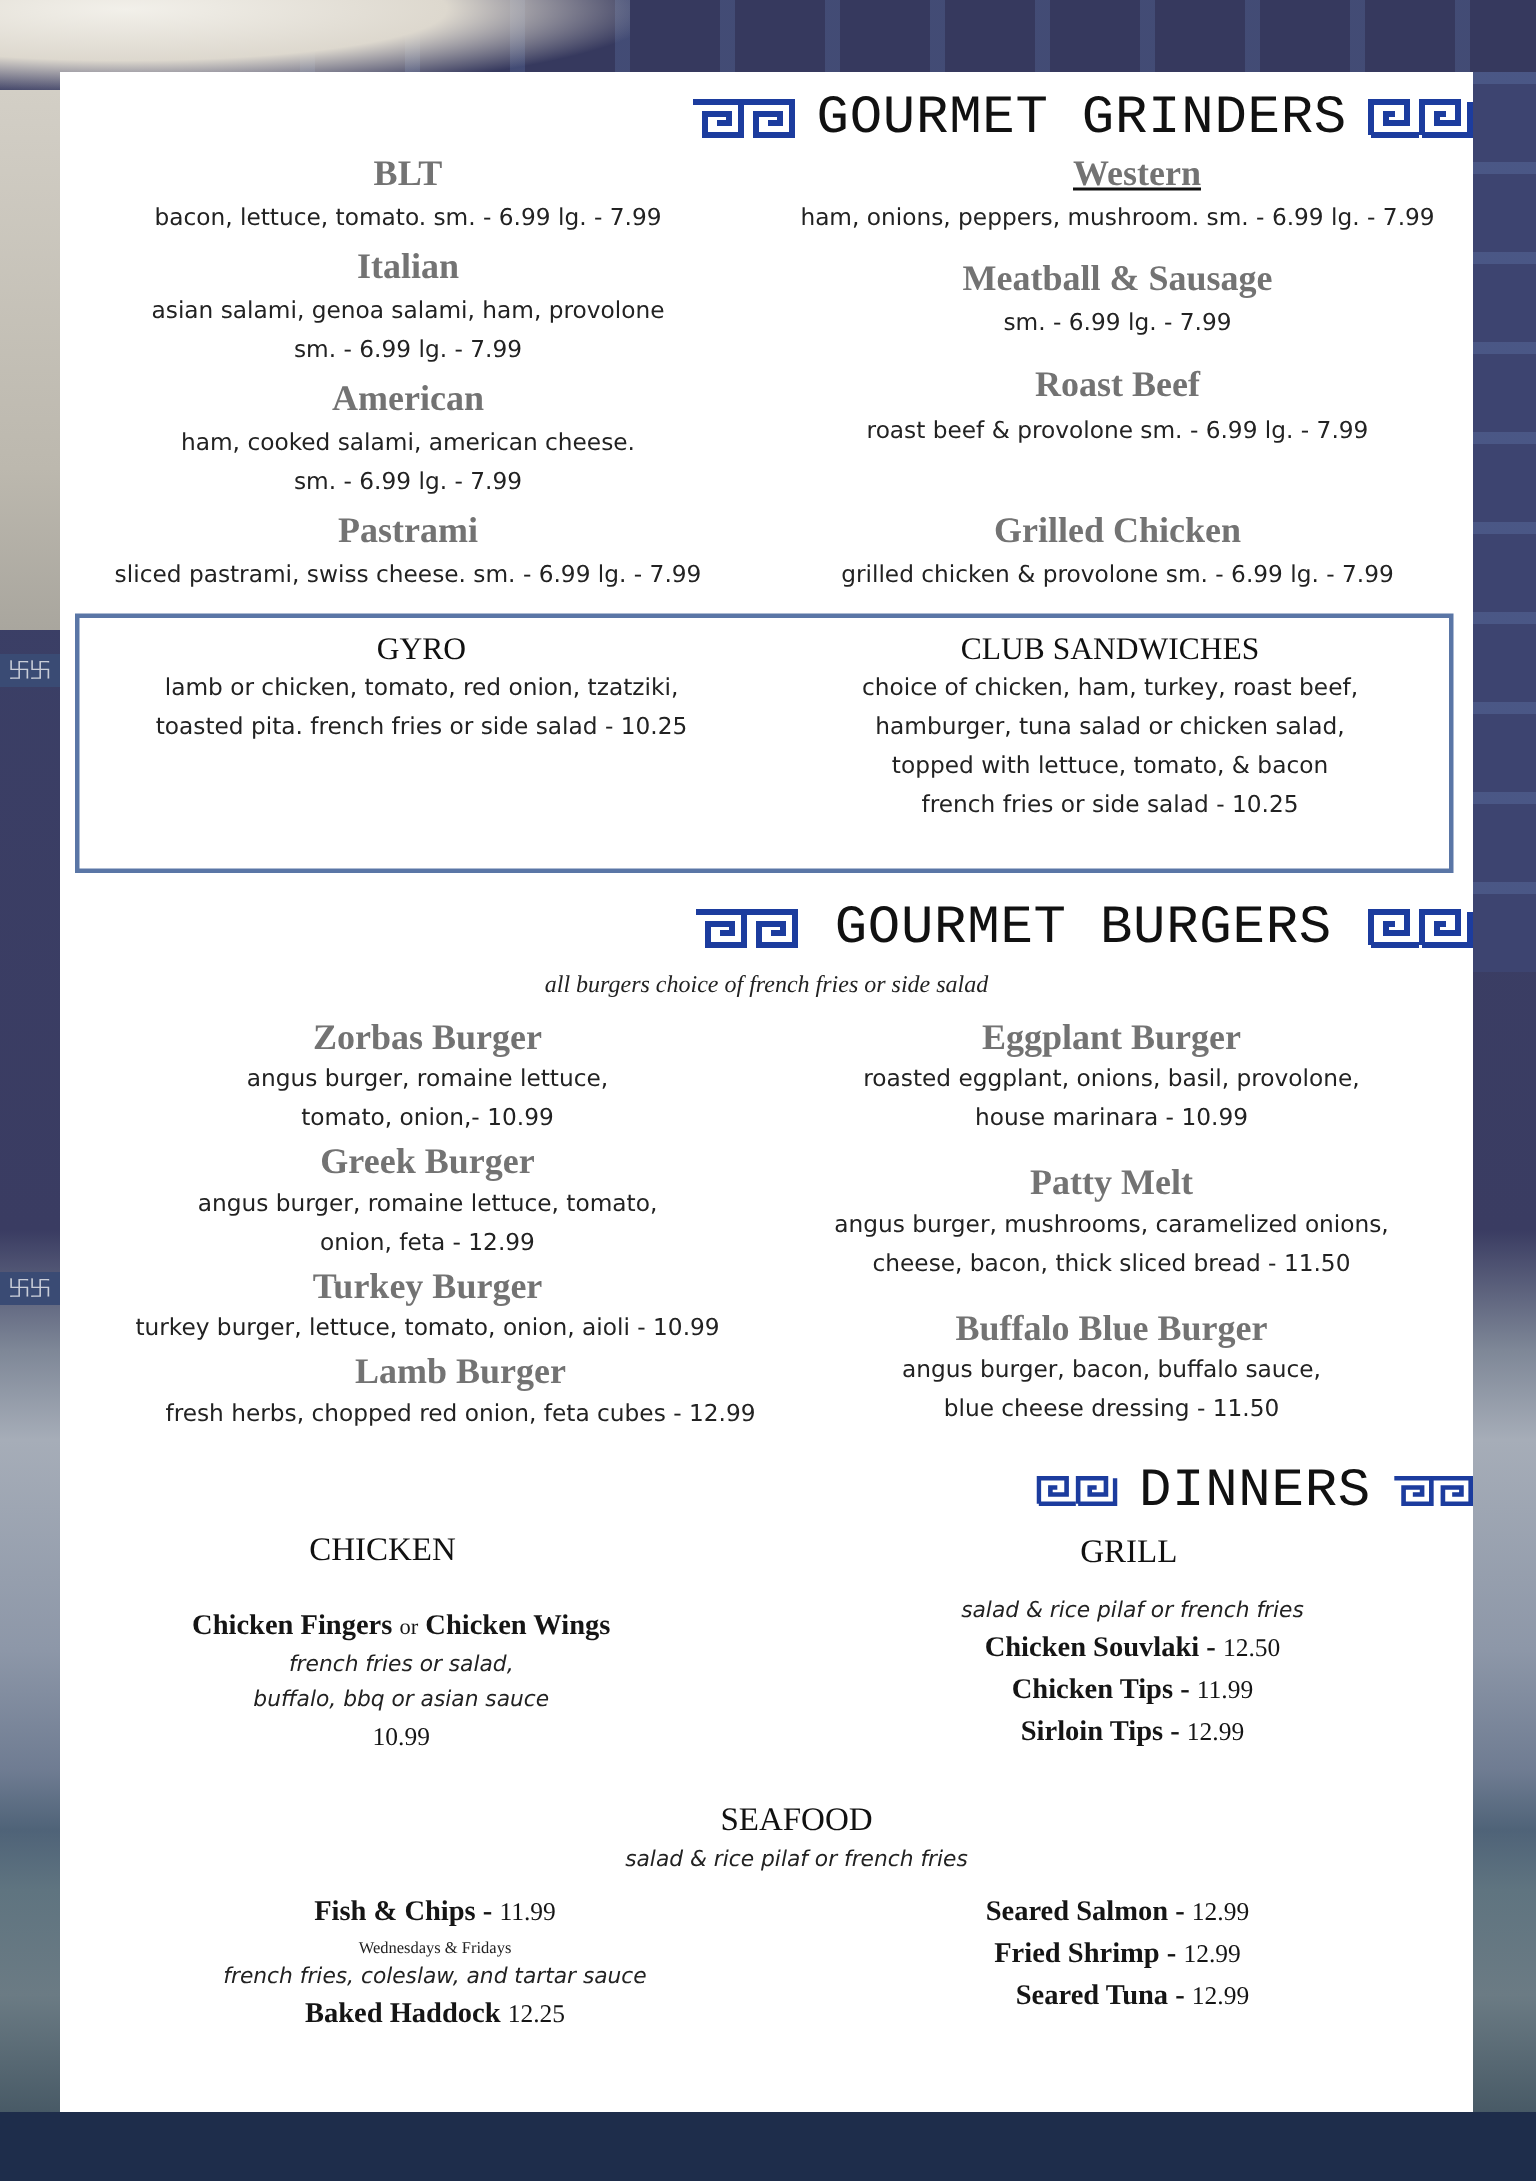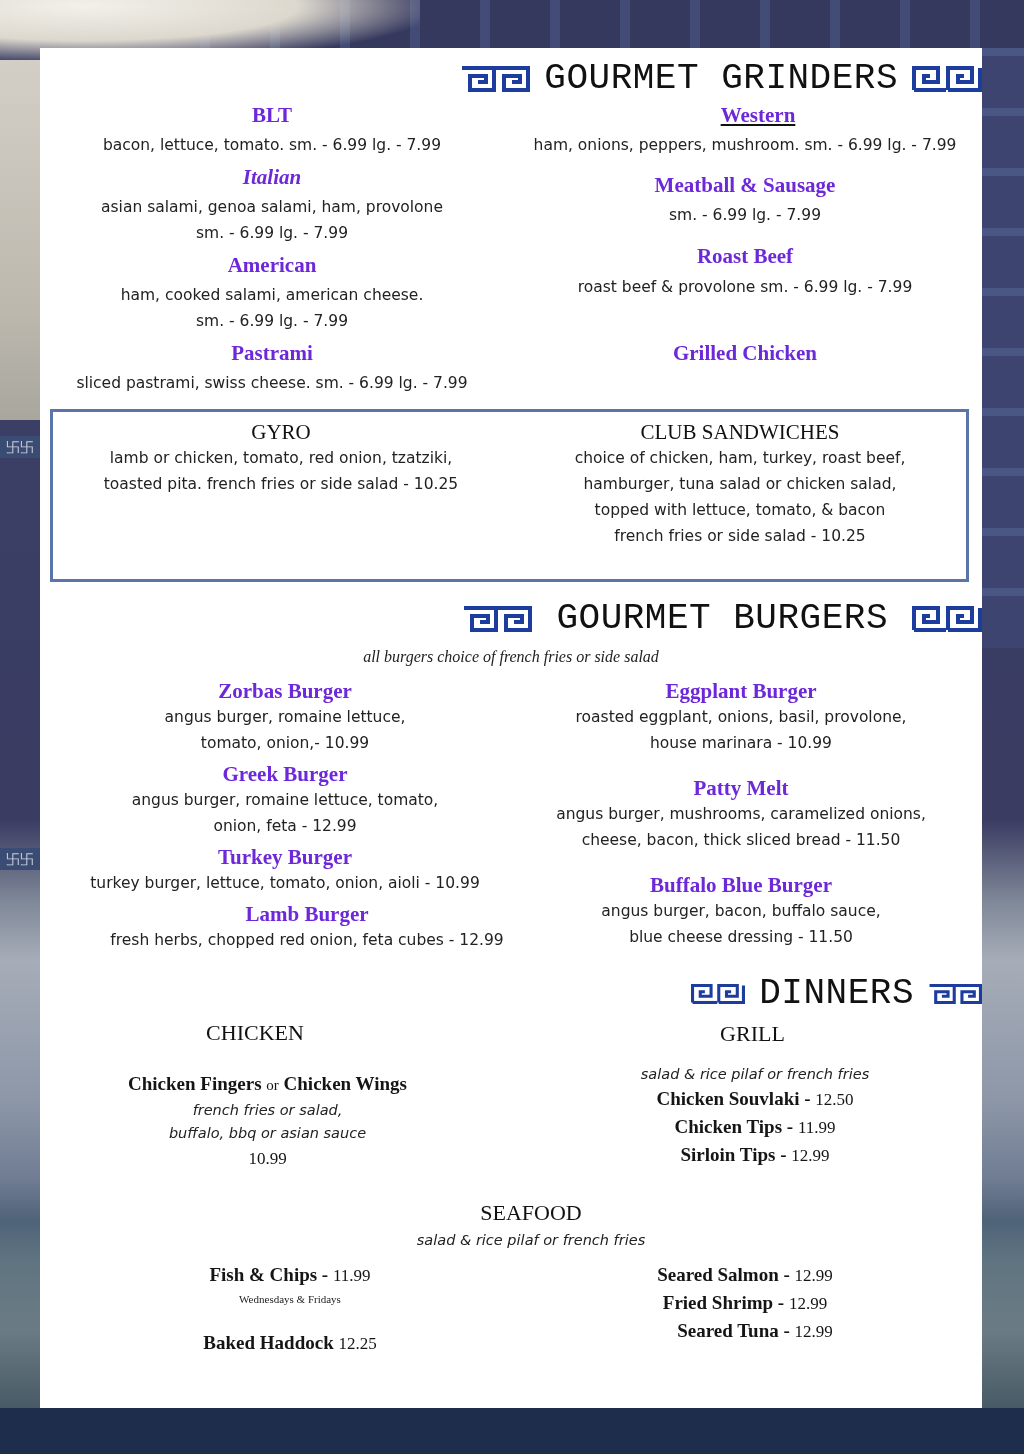--- a/index.html
+++ b/index.html
@@ -50,21 +50,21 @@
   }
   .abs { position: absolute; text-align: center; white-space: nowrap; }
   .section-title {
     font-family: Liberation Mono, monospace;
     font-size: 36px; color: #111; letter-spacing: 0.5px;
     display: flex; align-items: center; justify-content: flex-end; gap: 14px;
   }
   .key-icon { display: inline-block; width: 70px; height: 30px; }
   .item-name {
     font-family: "Liberation Serif", serif;
-    font-size: 21px; font-weight: bold; color: #6d28d9;
+    font-size: 24px; font-weight: bold; color: #737373;
   }
   .item-desc {
     font-family: "DejaVu Sans", sans-serif;
     font-size: 15.5px; color: #222; line-height: 26px;
   }
   .sub-head {
     font-family: "Liberation Serif", serif;
     font-size: 22px; color: #111;
   }
   .italic-note {
@@ -125,21 +125,21 @@
     <svg class="key-icon" viewBox="0 0 70 30">
         <use href="#key-b"></use>
       </svg>
   </div>
 
   <div class="abs" style="left:0; width:464px; top:55px;">
     <div class="item-name">BLT</div>
   </div>
   <div class="abs item-desc" style="left:0; width:464px; top:84px;">bacon, lettuce, tomato. sm. - 6.99 lg. - 7.99</div>
 
-  <div class="abs" style="left:0; width:464px; top:117px;font-style:italic;">
+  <div class="abs" style="left:0; width:464px; top:117px;">
     <div class="item-name">Italian</div>
   </div>
   <div class="abs item-desc" style="left:0; width:464px; top:146px;">asian salami, genoa salami, ham, provolone</div>
   <div class="abs item-desc" style="left:0; width:464px; top:172px;">sm. - 6.99 lg. - 7.99</div>
 
   <div class="abs" style="left:0; width:464px; top:205px;">
     <div class="item-name">American</div>
   </div>
   <div class="abs item-desc" style="left:0; width:464px; top:234px;">ham, cooked salami, american cheese.</div>
   <div class="abs item-desc" style="left:0; width:464px; top:260px;">sm. - 6.99  lg. - 7.99</div>
@@ -160,20 +160,21 @@
   <div class="abs item-desc" style="left:470px; width:470px; top:154px;">sm. - 6.99 lg. - 7.99</div>
 
   <div class="abs" style="left:470px; width:470px; top:196px;">
     <div class="item-name">Roast Beef</div>
   </div>
   <div class="abs item-desc" style="left:470px; width:470px; top:226px;">roast beef &amp; provolone sm. - 6.99  lg. - 7.99</div>
 
   <div class="abs" style="left:470px; width:470px; top:293px;">
     <div class="item-name">Grilled Chicken</div>
   </div>
+  <div class="abs item-desc" style="left:470px; width:470px; top:322px;">grilled chicken &amp; provolone  sm. - 6.99  lg. - 7.99</div>
 
   <div class="boxed"></div>
   <div class="abs" style="left:0; width:482px; top:372px;">
     <div class="sub-head" style="font-size:21px">GYRO</div>
     <div class="item-desc">lamb or chicken, tomato, red onion, tzatziki,</div>
     <div class="item-desc">toasted pita. french fries or side salad - 10.25</div>
   </div>
   <div class="abs" style="left:460px; width:480px; top:372px;">
     <div class="sub-head" style="font-size:21px">CLUB SANDWICHES</div>
     <div class="item-desc">choice of chicken, ham, turkey, roast beef,</div>
@@ -262,20 +263,21 @@
     <span>Sirloin Tips - </span><span class="price">12.99</span>
   </div>
 
   <div class="abs sub-head" style="left:0; width:982px; top:1152px;">SEAFOOD</div>
   <div class="abs italic-note" style="left:0; width:982px; top:1184px;">salad &amp;  rice pilaf or french fries</div>
 
   <div class="abs dinner-item" style="left:100px; width:300px; top:1216px;">
     <span>Fish &amp; Chips - </span><span class="price">11.99</span>
   </div>
   <div class="abs tiny-note" style="left:100px; width:300px; top:1245px;">Wednesdays &amp; Fridays</div>
+  <div class="abs italic-note" style="left:50px; width:400px; top:1262px;">french fries, coleslaw, and tartar sauce</div>
   <div class="abs dinner-item" style="left:100px; width:300px; top:1284px;">
     <span>Baked Haddock </span><span class="price">12.25</span>
   </div>
 
   <div class="abs dinner-item" style="left:560px; width:290px; top:1216px;">
     <span>Seared Salmon - </span><span class="price">12.99</span>
   </div>
   <div class="abs dinner-item" style="left:560px; width:290px; top:1244px;">
     <span>Fried Shrimp - </span><span class="price">12.99</span>
   </div>

